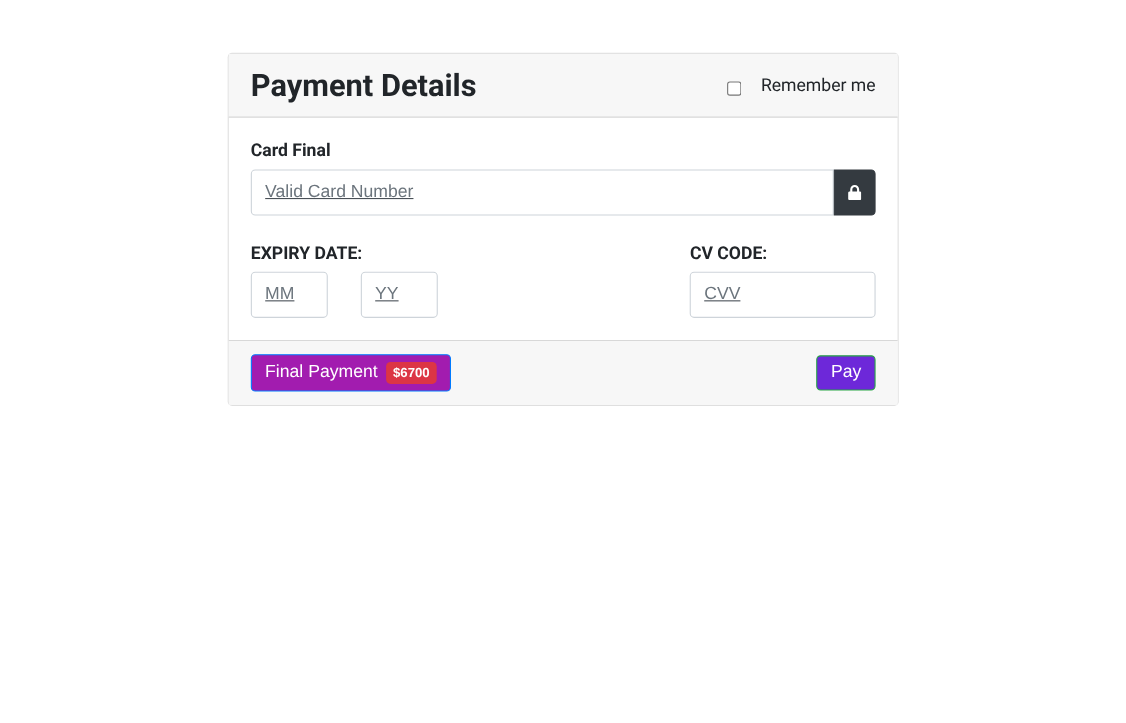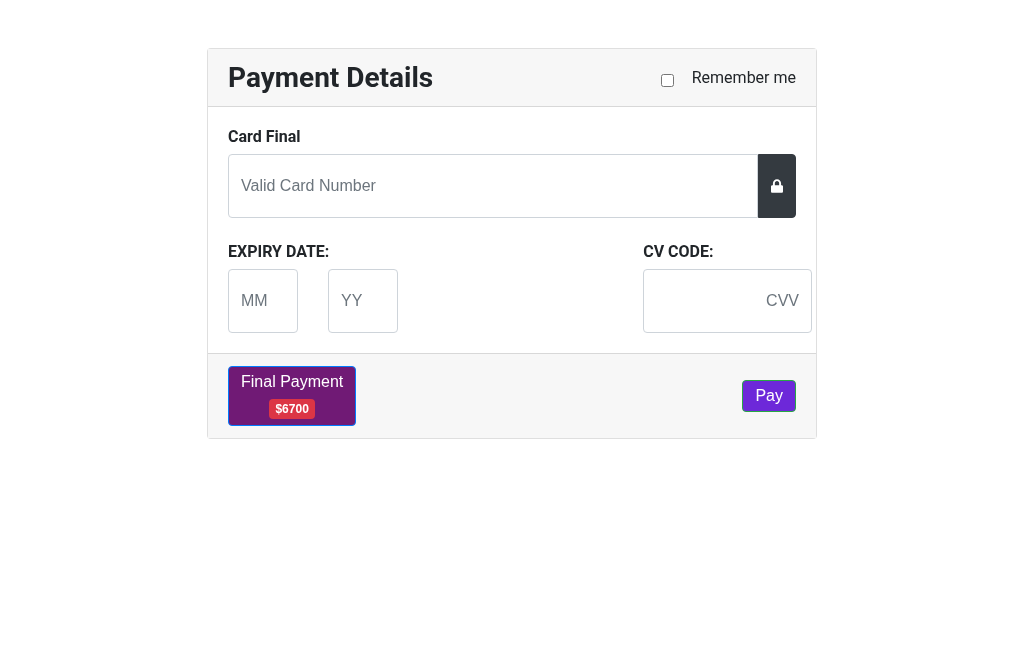--- a/index.html
+++ b/index.html
@@ -50,75 +50,76 @@
     font-weight: 700;
     margin-bottom: 8px;
   }
   .input-group {
     display: flex;
     width: 100%;
   }
   .form-control {
     display: block;
     width: 100%;
-    padding: 19px 12px;
+    padding: 8px 12px;
     font-size: 1rem;
     line-height: 1.5;
     color: #495057;
     background: #fff;
     border: 1px solid #ced4da;
     border-radius: 4px;
+    text-decoration: underline;
   }
   .form-control::placeholder { color: #6c757d; opacity: 1; }
   .input-group .form-control {
     border-top-right-radius: 0;
     border-bottom-right-radius: 0;
     flex: 1;
   }
   .input-group-append {
     background: #343a40;
     color: #fff;
     border: 1px solid #343a40;
     border-top-right-radius: 4px;
     border-bottom-right-radius: 4px;
     padding: 6px 12px;
     display: flex;
     align-items: center;
     justify-content: center;
   }
   .row {
     display: flex;
-    gap: 16px;
+    gap: 0;
     margin-top: 24px;
   }
   .col-left { flex: 0 0 65%; }
   .col-right { flex: 0 0 35%; padding-left: 30px; }
   .exp-row { display: flex; gap: 30px; }
   .exp-row .form-control { width: 70px; }
-  .col-right .form-control { width: 100%; text-align: right; }
+  .col-right .form-control { width: 100%; }
   .card-footer {
     background: #f7f7f7;
     border-top: 1px solid rgba(0,0,0,.125);
     padding: 12px 20px;
     display: flex;
     justify-content: space-between;
     align-items: center;
   }
   .btn {
     display: inline-flex;
     align-items: center;
     gap: 8px;
     padding: 6px 12px;
     font-size: 1rem;
     border-radius: 4px;
     border: 1px solid transparent;
     cursor: pointer;
     color: #fff;
   }
-  .btn-primary { background: #701a75; border-color: #007bff; flex-direction: column; }
+  .btn-primary { background: #a21caf; border-color: #007bff; }
   .btn-success { background: #6d28d9; border-color: #28a745; }
   .badge {
     display: inline-block;
     padding: 3px 6px;
     font-size: 75%;
     font-weight: 700;
     border-radius: 4px;
     background: #dc3545;
     color: #fff;
   }

